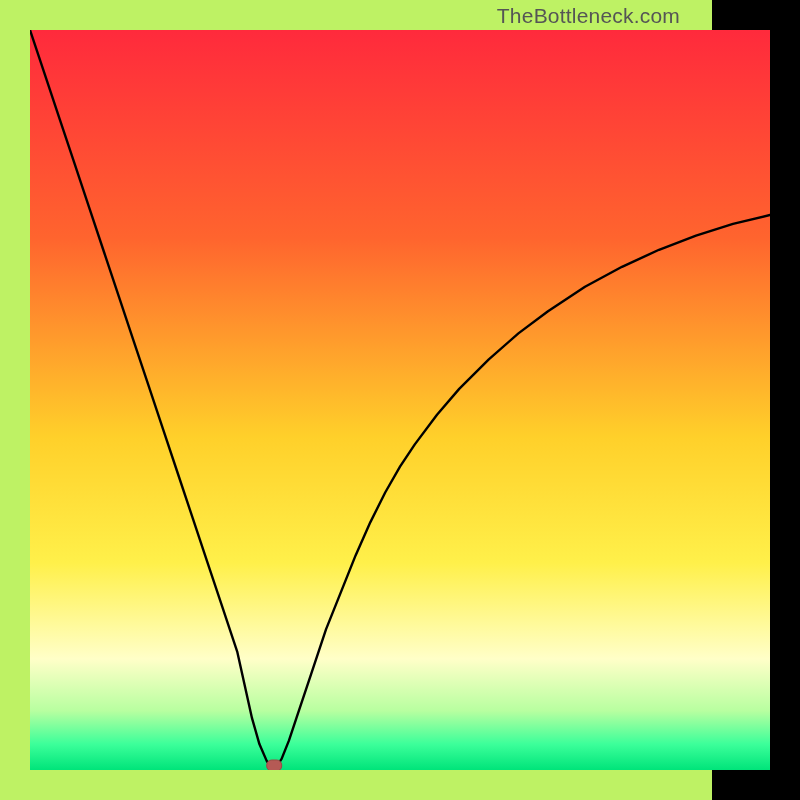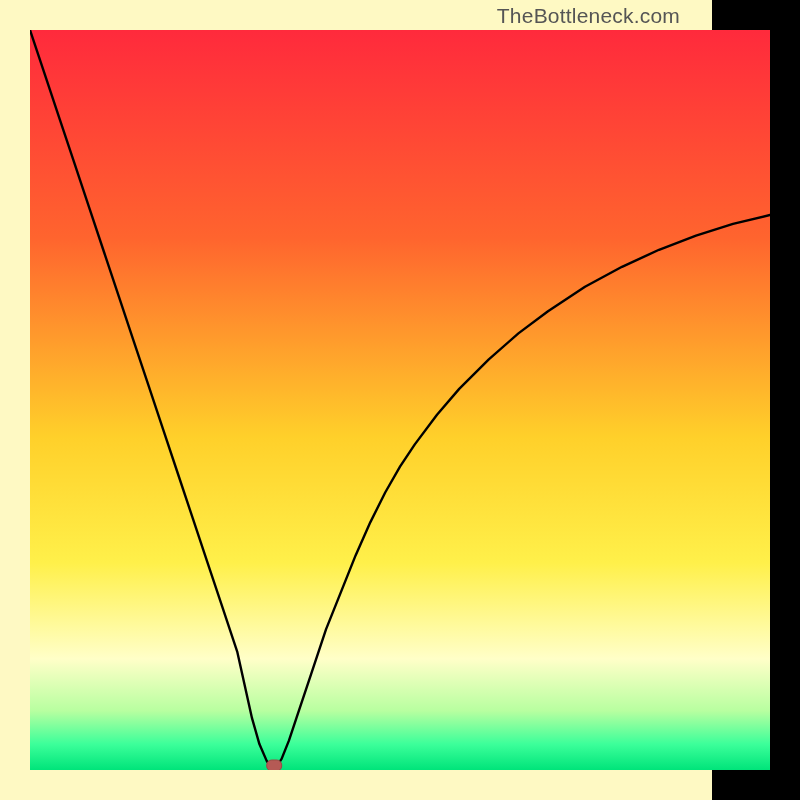--- a/index.html
+++ b/index.html
@@ -7,21 +7,21 @@
     padding: 0;
     width: 800px;
     height: 800px;
     background: #000;
     overflow: hidden;
   }
   .outer {
     position: relative;
     width: 712px;
     height: 800px;
-    background: #fef9c3;
+    background: #bef264;
   }
   .plot {
     position: absolute;
     left: 30px;
     top: 30px;
     width: 740px;
     height: 740px;
     overflow: hidden;
   }
   .gradient {

